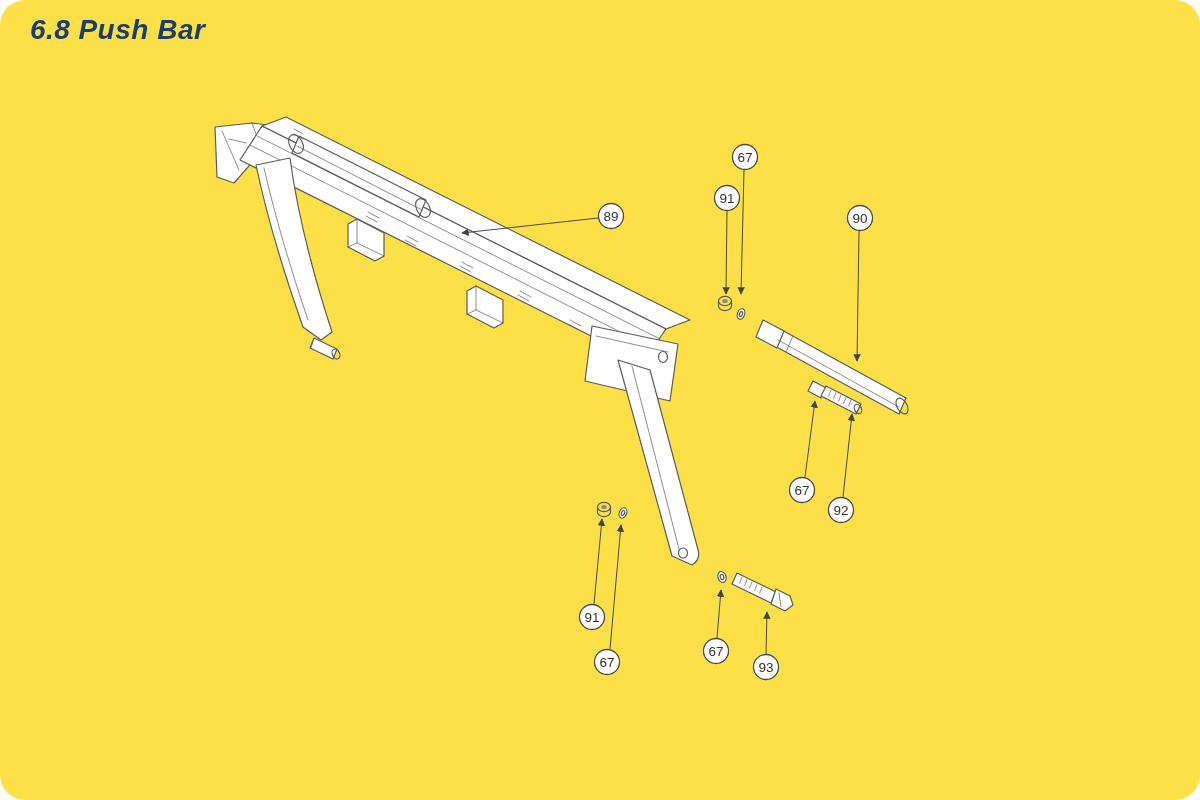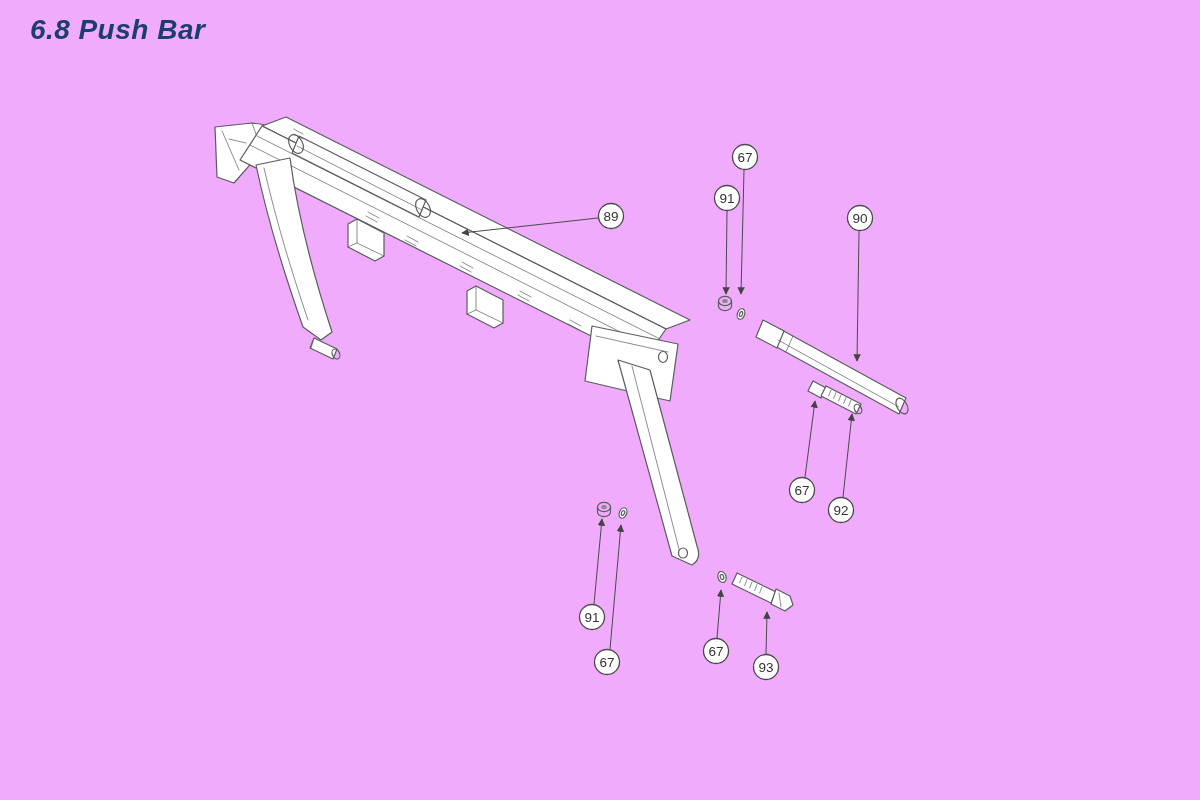--- a/index.html
+++ b/index.html
@@ -1,17 +1,17 @@
 <!DOCTYPE html>
 <html><head>
 <meta charset="utf-8">
 <style>
   html,body{margin:0;padding:0;background:#ffffff;}
-  .page{position:relative;width:1200px;height:800px;overflow:hidden;background:#f0abfc;
-        font-family:"Liberation Sans", sans-serif;}
+  .page{position:relative;width:1200px;height:800px;overflow:hidden;background:#fde047;
+        font-family:"Liberation Sans", sans-serif;border-radius:25px;}
   .title{position:absolute;left:30px;top:14px;margin:0;
          font-size:28px;font-weight:bold;font-style:italic;color:#1b3e6f;
          font-family:"Liberation Sans", sans-serif;letter-spacing:.5px;}
   .title .sec{margin-right:8px;}
   svg{position:absolute;left:0;top:0;}
   .part{stroke:#5a5b5e;fill:none;stroke-width:1.2;stroke-linejoin:round;stroke-linecap:round;}
   .thin{stroke-width:.7;}
   .fillw{fill:#ffffff;}
   .leader{stroke:#4a4a4a;stroke-width:1;fill:none;}
   .co-circle{fill:#ffffff;stroke:#4a4a4a;stroke-width:1.3;}

